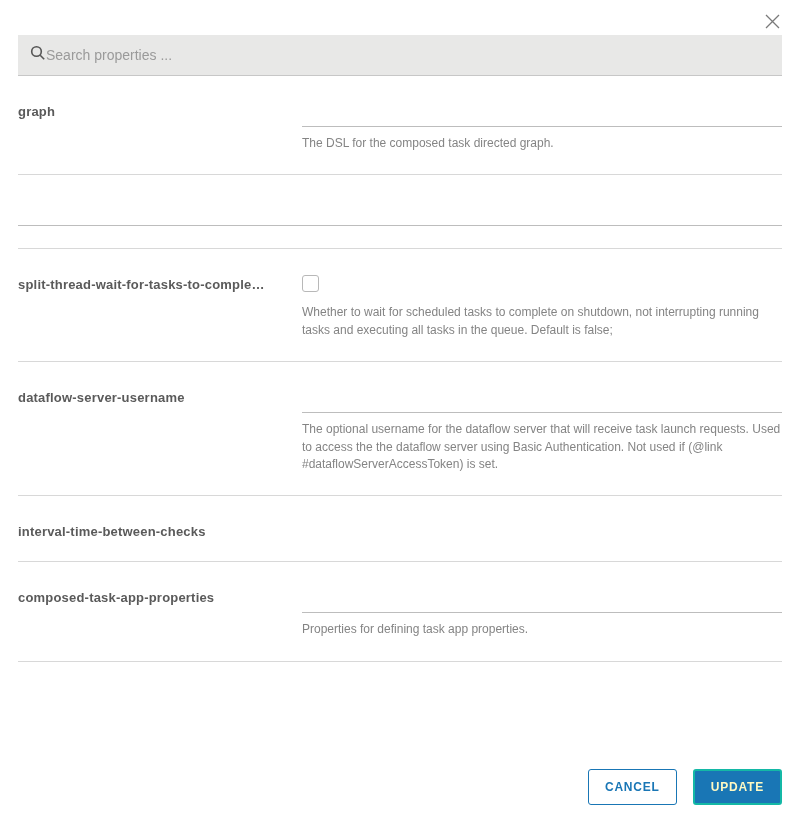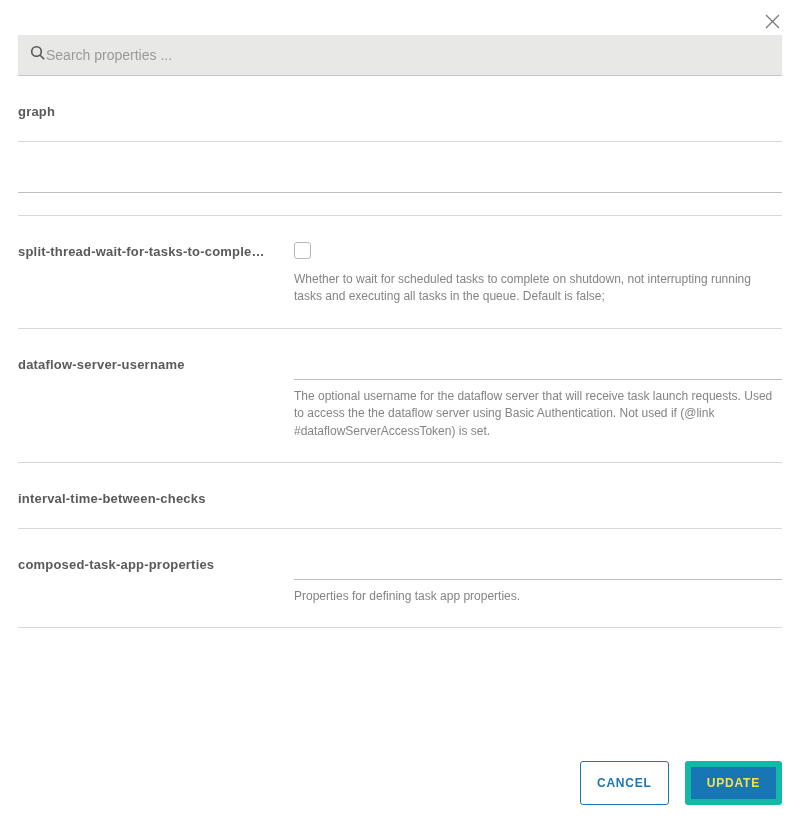--- a/index.html
+++ b/index.html
@@ -49,21 +49,21 @@
     .search-bar input::placeholder { color: #9a9a9a; }
     .search-icon { color: #555; flex-shrink: 0; }
     .props {
       flex: 1;
       overflow: hidden;
     }
     .prop-row {
       display: flex;
       border-bottom: 1px solid #d8d8d8;
       padding: 26px 0 22px 0;
-      gap: 28px;
+      gap: 36px;
     }
     .prop-label {
       width: 248px;
       flex-shrink: 0;
       font-weight: 700;
       font-size: 13px;
       color: #5a5a5a;
       letter-spacing: 0.2px;
       white-space: nowrap;
       overflow: hidden;
@@ -152,22 +152,22 @@
       cursor: pointer;
       text-transform: uppercase;
     }
     .btn-cancel {
       background: #fff;
       border: 1px solid #1976b5;
       color: #1976b5;
     }
     .btn-update {
       background: #1976b5;
-      border: 6px solid #14b8a6;
-      color: #fde047;
+      border: 2px solid #14b8a6;
+      color: #fef9c3;
     }
   </style>
 </head>
 <body>
 
 <div class="container">
   <div class="close-row">
     <span class="close-btn">
       <svg width="15" height="15" viewBox="0 0 15 15">
           <path d="M1 1 L14 14 M14 1 L1 14" stroke="currentColor" stroke-width="1.3" fill="none"></path>
@@ -181,20 +181,24 @@
           <circle cx="6.5" cy="6.5" r="4.8" stroke="currentColor" stroke-width="1.6" fill="none"></circle>
           <line x1="10.2" y1="10.2" x2="14.2" y2="14.2" stroke="currentColor" stroke-width="1.6"></line>
         </svg>
     </span>
     <input type="text" placeholder="Search properties ..." style="">
   </div>
 
   <div class="props" id="props-list">
       <div class="prop-row">
         <div class="prop-label">graph</div>
+        <div class="prop-main">
+          <input type="text" class="text-input" value="" style="">
+          <div class="prop-desc">The DSL for the composed task directed graph.</div>
+        </div>
       </div>
       <div class="prop-row">
         <div class="prop-main">
           <input type="text" class="text-input" value="" style="">
         </div>
       </div>
       <div class="prop-row">
         <div class="prop-label">split-thread-wait-for-tasks-to-complet...</div>
         <div class="prop-main">
           <div class="checkbox"></div>

